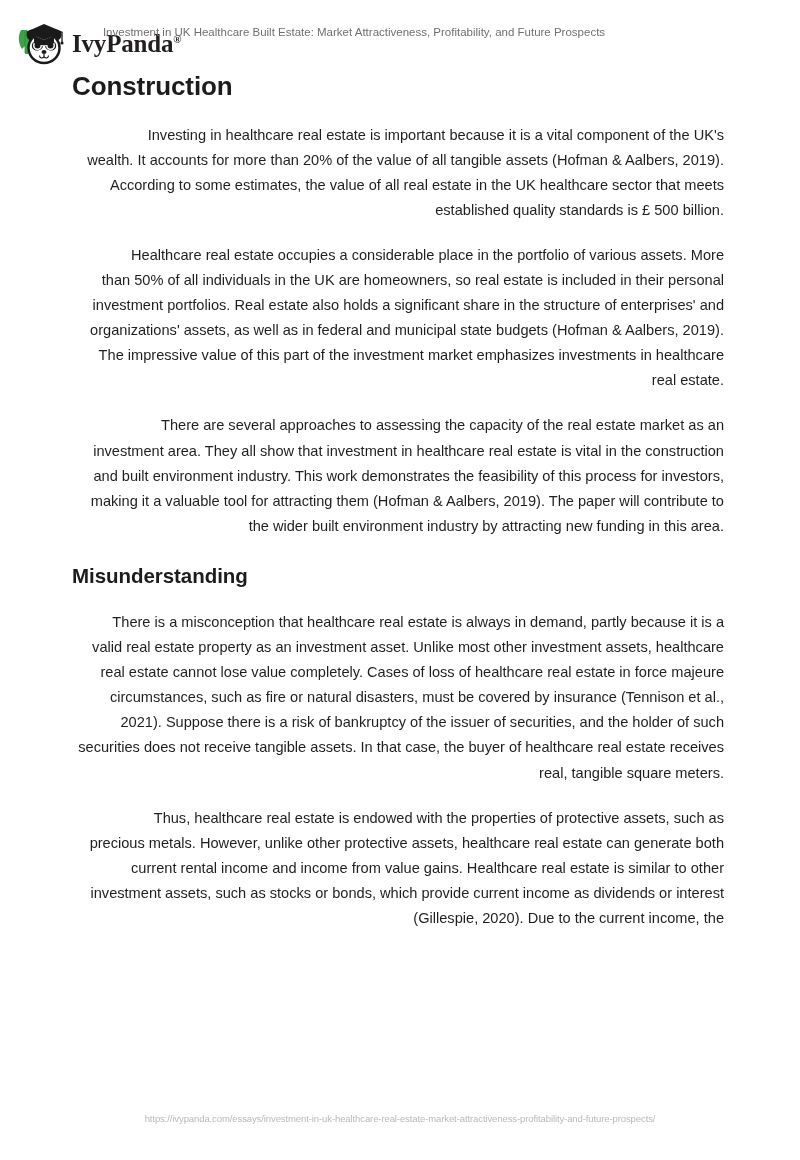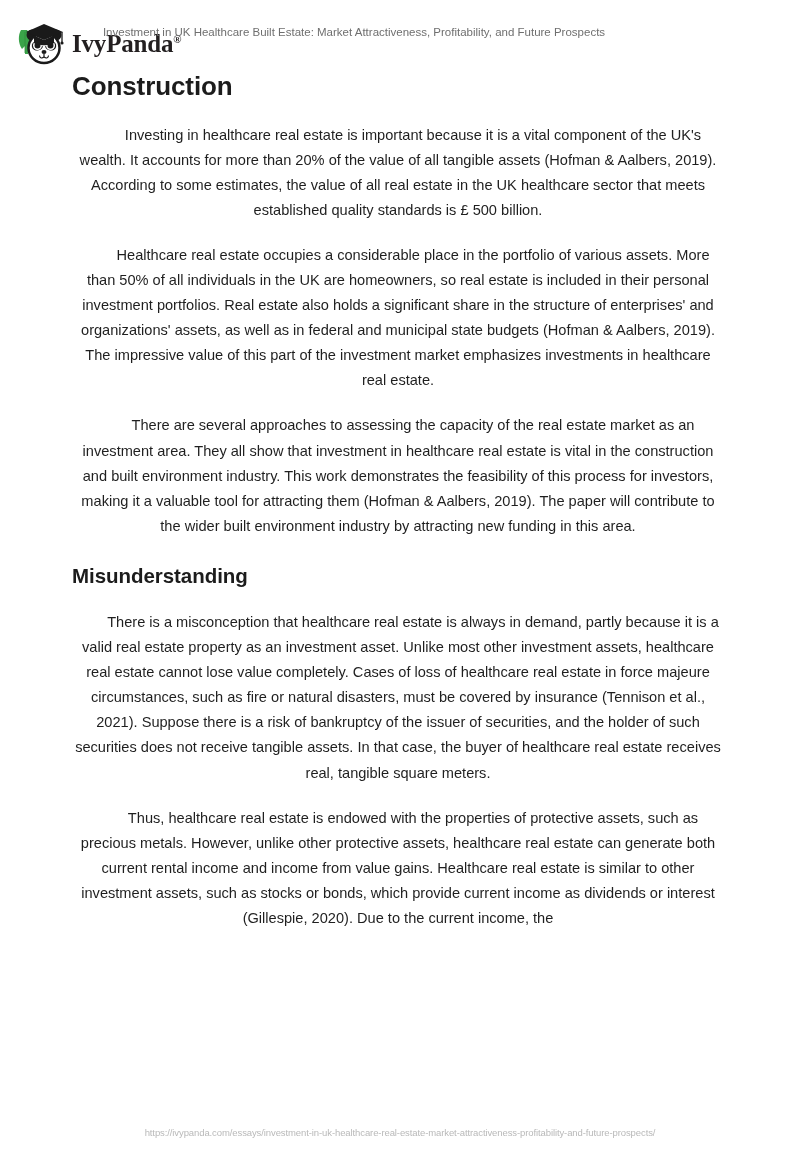--- a/index.html
+++ b/index.html
@@ -95,28 +95,28 @@
     max-width: 652px;
     margin-top: 22px;
   }
   p.doc-p {
     font-size: 14.6px;
     line-height: 1.72;
     margin: 20px 0 0 0;
     padding: 0;
     text-indent: 30px;
     color: #1f1f1f;
-    text-align: center;
+    text-align: right;
   }
 
   
   .page-footer {
     position: absolute;
     left: 0;
-    bottom: 20px;
+    bottom: 34px;
     width: 800px;
     text-align: center;
   }
   .footer-url {
     font-size: 9.5px;
     color: #b9b9b9;
     font-family: "Liberation Sans", sans-serif;
     white-space: nowrap;
     letter-spacing: -0.1px;
   }

